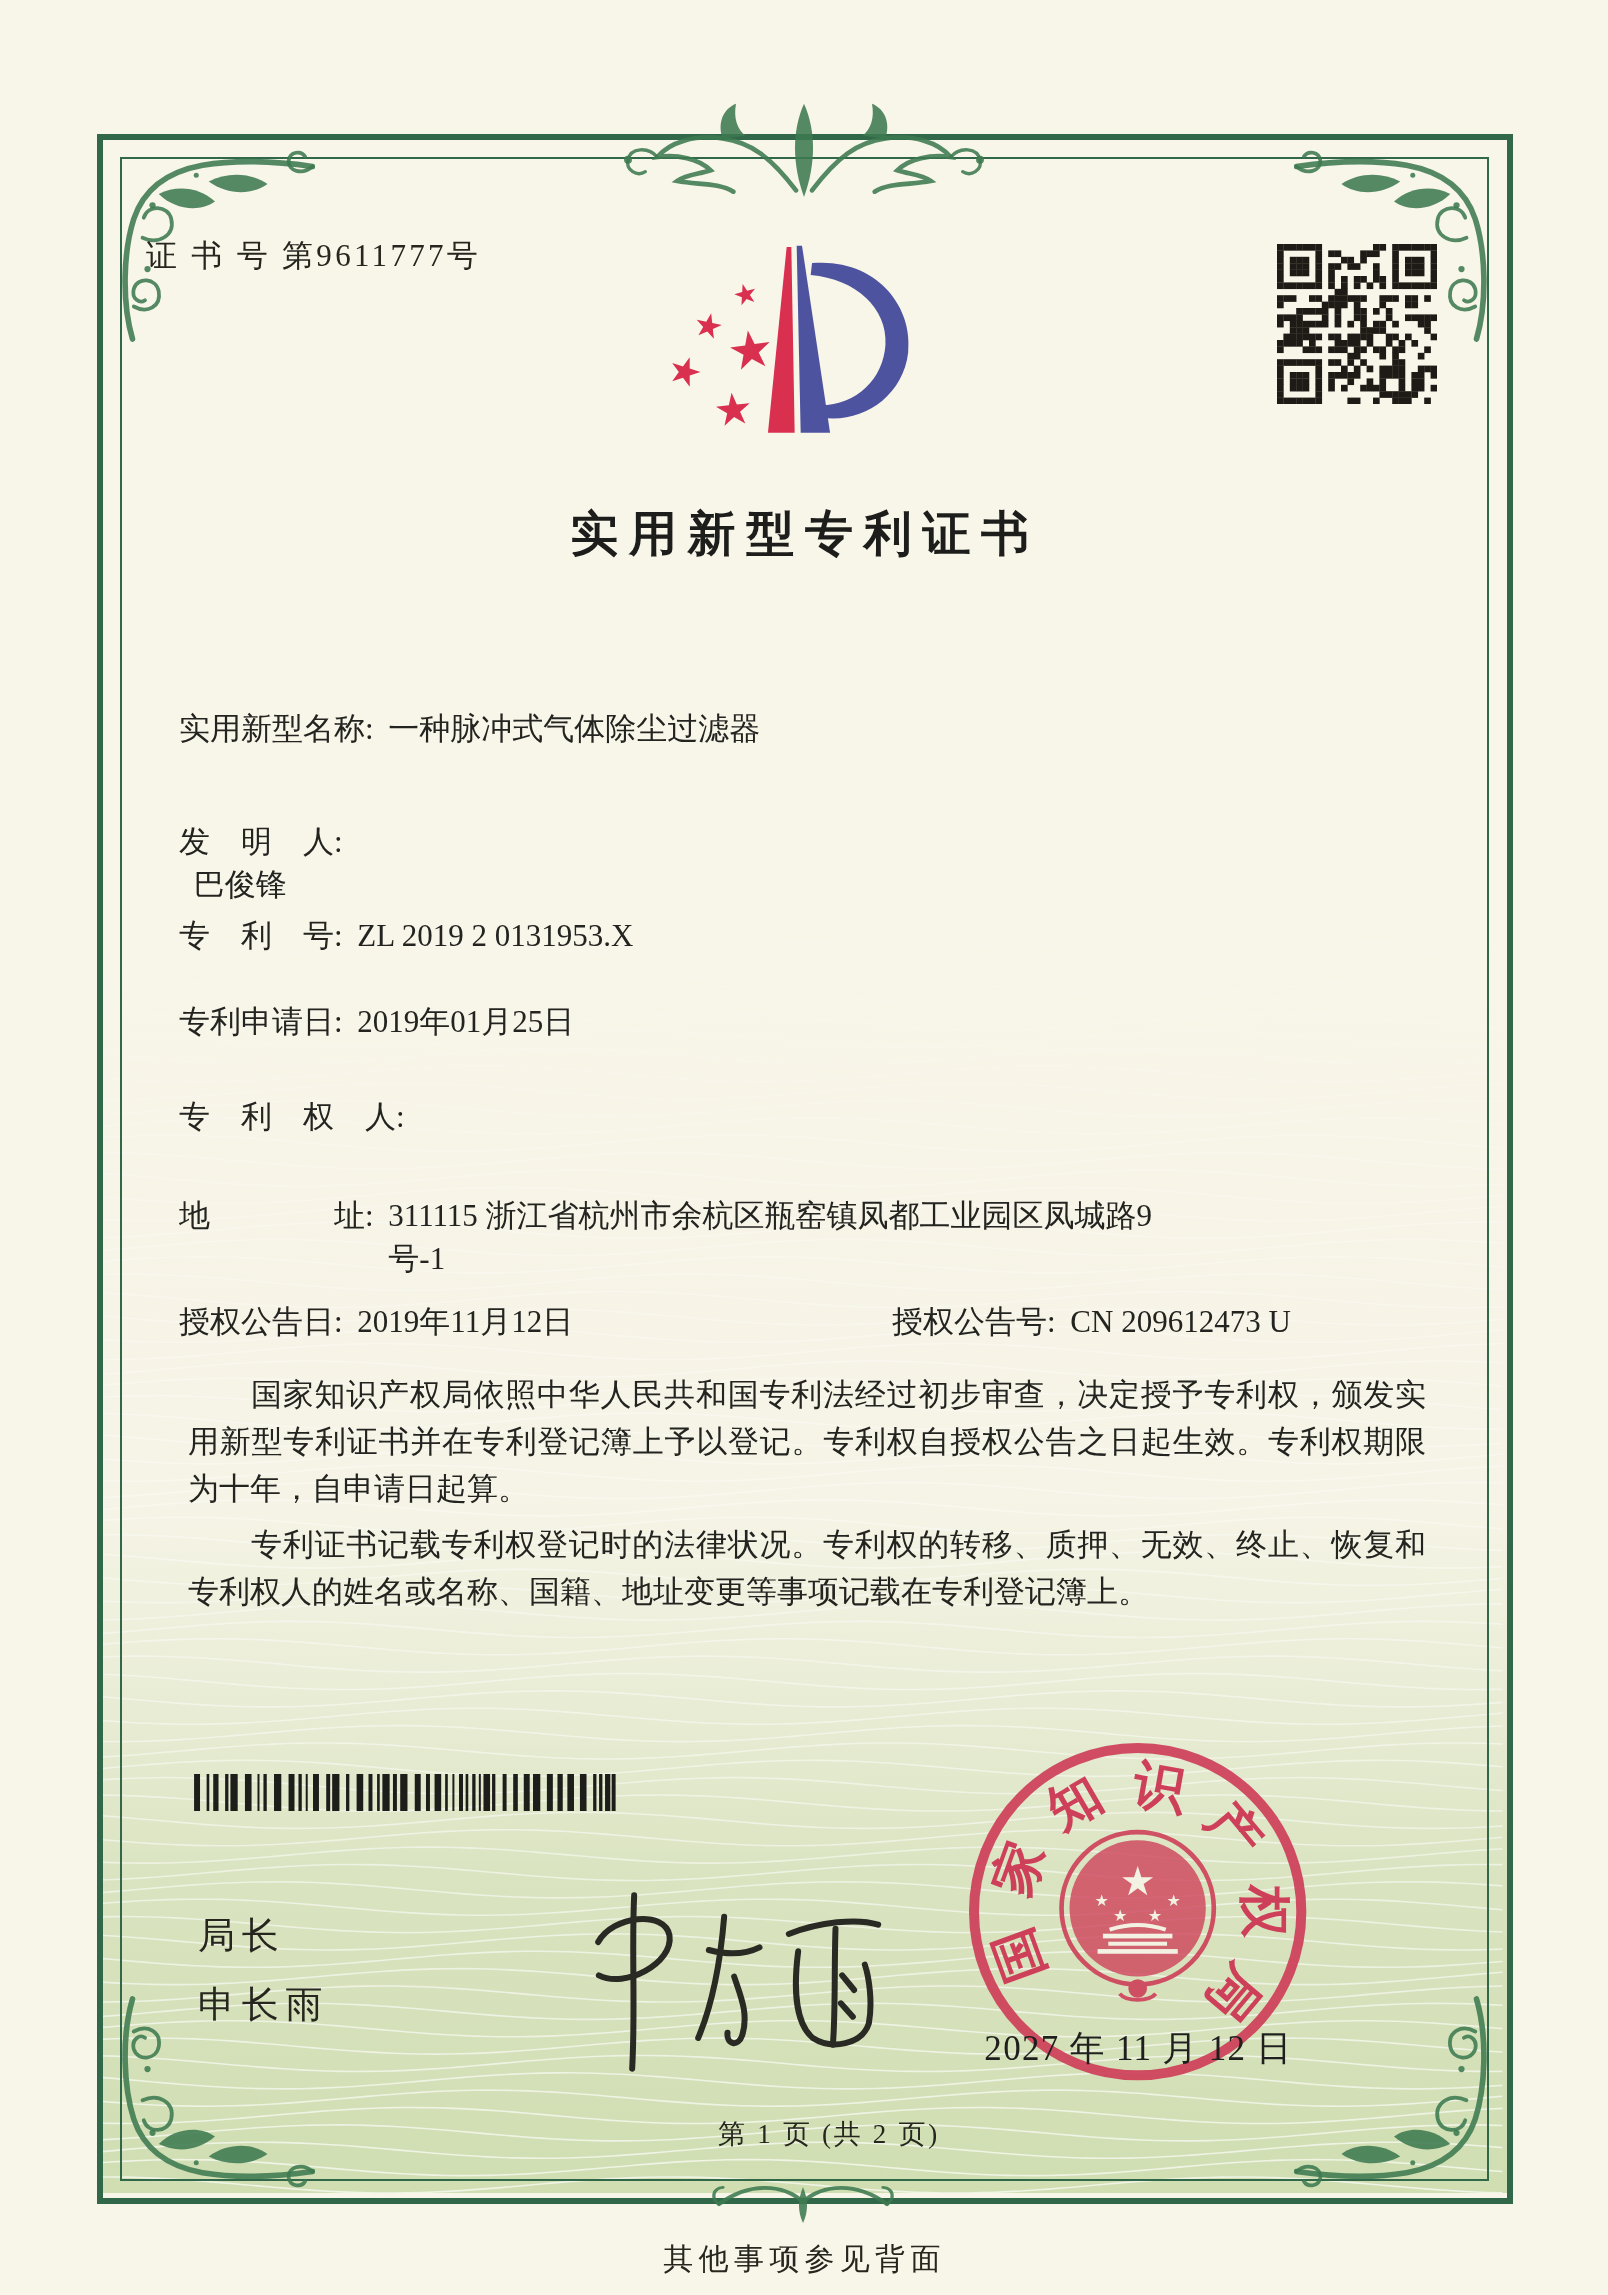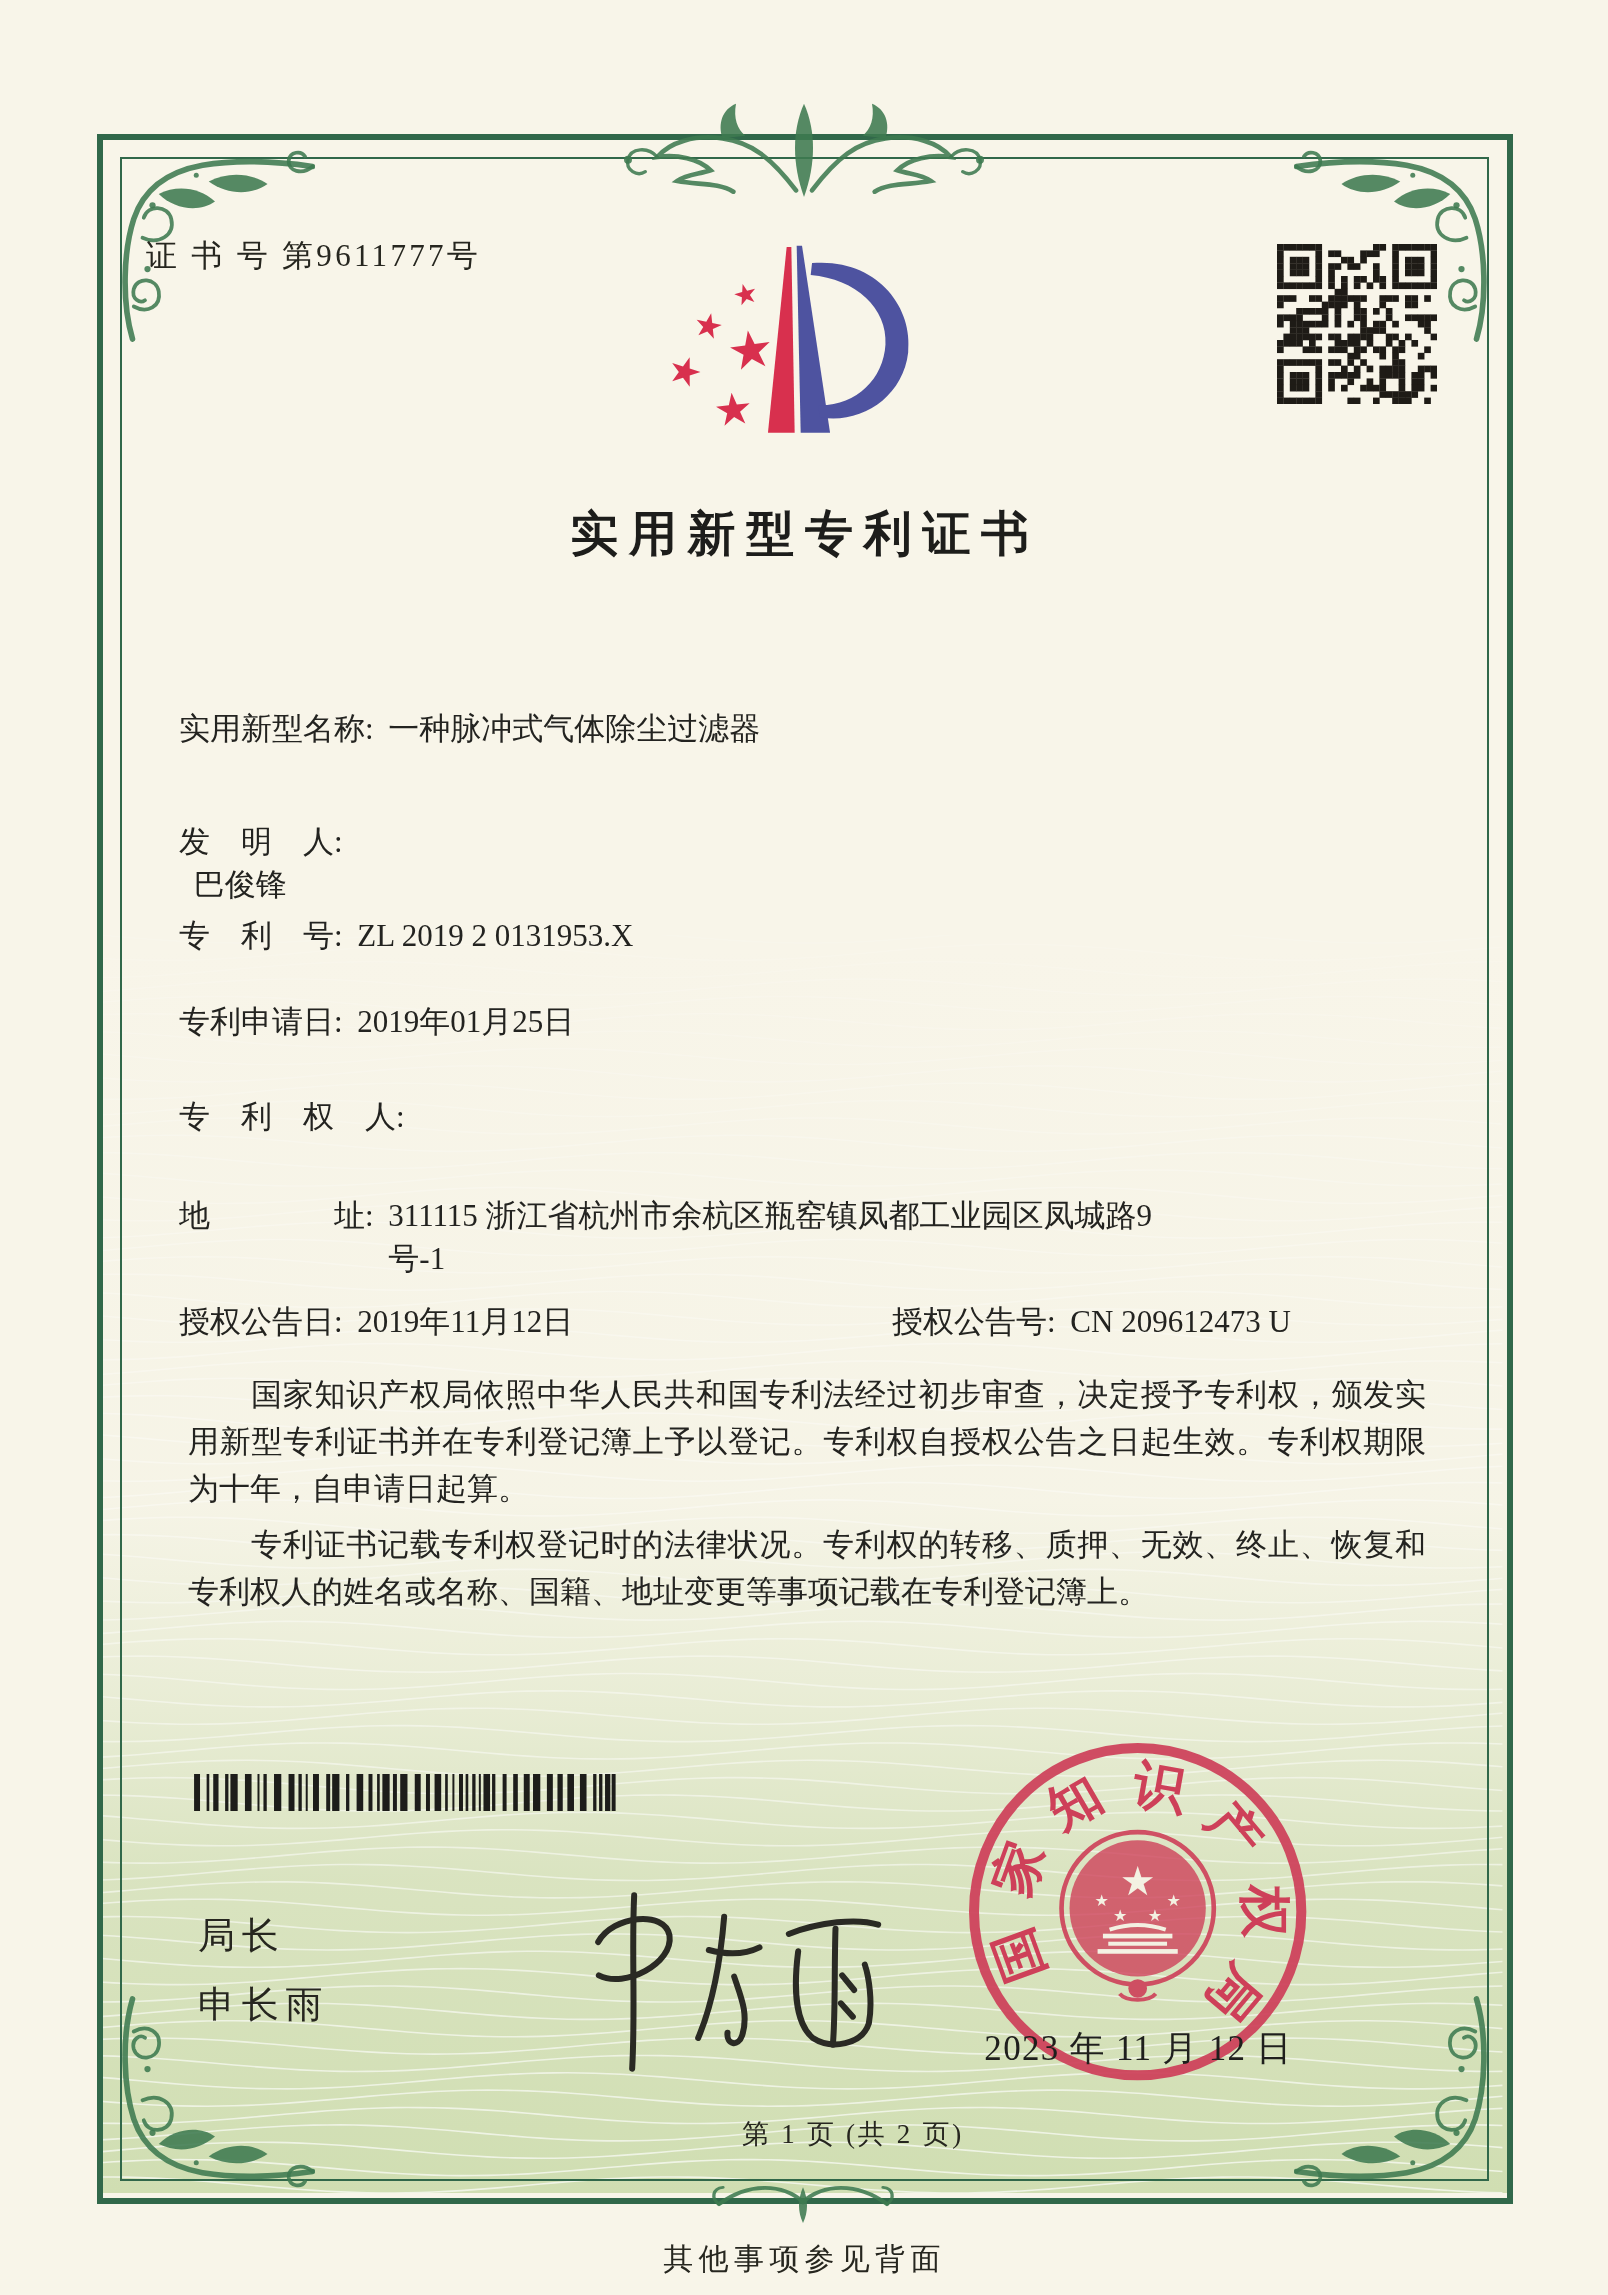--- a/index.html
+++ b/index.html
@@ -52,21 +52,21 @@
   .officer-name{position:absolute;left:198px;top:1980px;font-size:37px;letter-spacing:6.7px;
     font-family:"Liberation Sans",sans-serif;color:#26261f;}
   .signature{position:absolute;left:534px;top:1870px;}
   .sig{stroke:#2a2a24;stroke-width:9;fill:none;stroke-linecap:round;stroke-linejoin:round;}
   .seal{position:absolute;left:966px;top:1740px;}
   .seal-char{font-size:78px;font-weight:bold;fill:#ce4059;
     font-family:"Liberation Sans",sans-serif;text-anchor:middle;dominant-baseline:central;}
   .seal-date{position:absolute;left:948px;top:2025px;width:381px;text-align:center;
     font-size:35px;letter-spacing:1.3px;color:#1f1f1d;}
   .page-info{position:absolute;left:97px;top:2116px;width:1464px;text-align:center;
-    font-size:27px;letter-spacing:2.7px;color:#26261f;padding-left:24px;}
+    font-size:27px;letter-spacing:2.7px;color:#26261f;}
   .back-note{position:absolute;left:0;top:2239px;width:1609px;text-align:center;
     font-size:30px;letter-spacing:5.3px;color:#26261f;}
 </style>
 </head>
 <body>
 
 <svg class="band" width="1408" height="1258" viewBox="0 0 2108 1884">
   <defs>
     <linearGradient id="bandgrad" x1="0" y1="0" x2="0" y2="1">
       <stop offset="0" stop-color="#d5e2bc" stop-opacity="0"></stop>
@@ -655,17 +655,17 @@
     <path d="M230,380 C240,392 274,392 284,380" stroke="#ce4059" stroke-width="6" fill="none"></path>
   </g>
 <text x="78.45840205067739" y="321.98382723187706" transform="rotate(-110 78.45840205067739 321.98382723187706)" class="seal-char">国</text>
     <text x="78.45840205067742" y="192.0161727681229" transform="rotate(-70 78.45840205067742 192.0161727681229)" class="seal-char">家</text>
     <text x="162.00000000000006" y="92.45517328095664" transform="rotate(-30 162.00000000000006 92.45517328095664)" class="seal-char">知</text>
     <text x="289.99315375671677" y="69.88652692768048" transform="rotate(10 289.99315375671677 69.88652692768048)" class="seal-char">识</text>
     <text x="402.5484441926058" y="134.87035415955754" transform="rotate(50 402.5484441926058 134.87035415955754)" class="seal-char">产</text>
     <text x="447" y="257" transform="rotate(90 447 257)" class="seal-char">权</text>
     <text x="402.5484441926058" y="379.12964584044244" transform="rotate(130 402.5484441926058 379.12964584044244)" class="seal-char">局</text>
   </svg>
-<div class="seal-date">2023 年 11 月 12 日</div>
+<div class="seal-date">2027 年 11 月 12 日</div>
 
 <div class="page-info">第 1 页 (共 2 页)</div>
 <div class="back-note">其他事项参见背面</div>
 
 
 </body></html>

